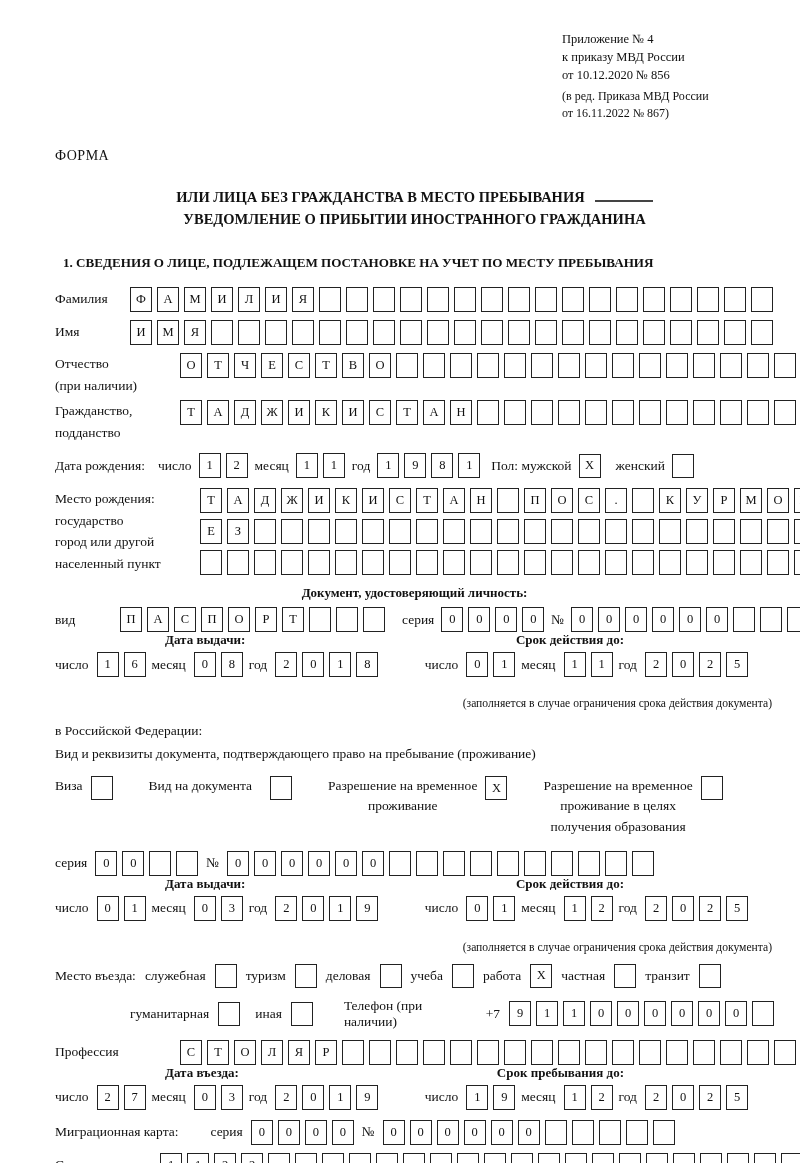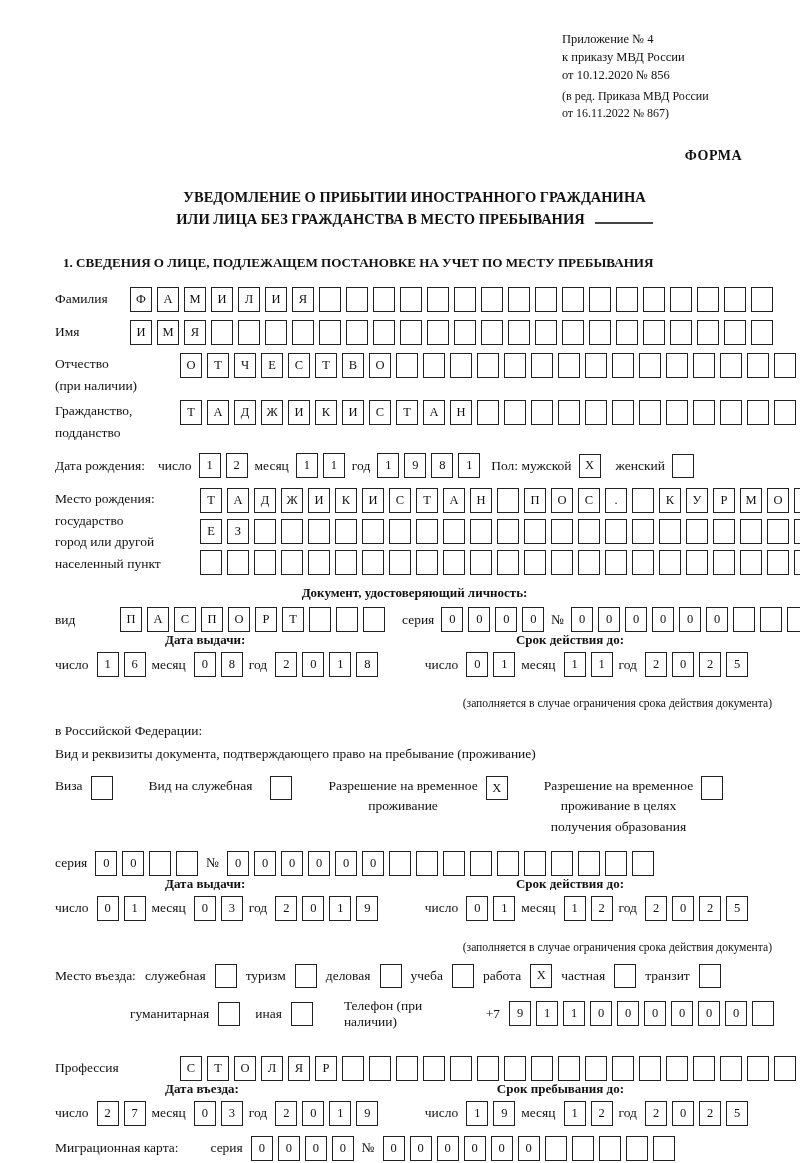--- a/index.html
+++ b/index.html
@@ -6,21 +6,21 @@
   html,body { margin:0; padding:0; background:#fff; }
   body {
     width:800px; min-height:1163px; color:#111;
     font-family:"Liberation Serif","DejaVu Serif",serif;
   }
   .page { padding:30px 26px 24px 55px; }
 
   
   .hdr { width:200px; margin-left:auto; margin-right:12px; font-size:12.5px; line-height:1.45; }
   .hdr-sub { font-size:12px; line-height:1.4; margin-top:4px; }
-  .forma { text-align:right; font-weight:bold; font-size:14px; margin:26px 32px 0 0; letter-spacing:0.5px; }
+  .forma { text-align:left; font-weight:normal; font-size:14px; margin:26px 32px 0 0; letter-spacing:0.5px; }
 
   
   .title { text-align:center; font-weight:bold; font-size:14.5px; line-height:1.55; margin-top:22px; }
   .blank-line { display:inline-block; width:58px; border-bottom:2px solid #444; height:12px; margin-left:10px; }
   .section-h { font-weight:bold; font-size:13.1px; margin-top:24px; margin-left:8px; }
 
   
   .row { display:flex; align-items:center; margin-top:8px; }
   .lbl { font-size:13.5px; flex:0 0 auto; }
   .lbl-col { flex:0 0 auto; font-size:13.5px; line-height:1.6; }
@@ -65,22 +65,22 @@
     <div>к приказу МВД России</div>
     <div>от 10.12.2020 № 856</div>
     <div class="hdr-sub">
       <div>(в ред. Приказа МВД России</div>
       <div>от 16.11.2022 № 867)</div>
     </div>
   </div>
   <div class="forma">ФОРМА</div>
 
   <div class="title">
+    <div><span>ИЛИ ЛИЦА БЕЗ ГРАЖДАНСТВА В МЕСТО ПРЕБЫВАНИЯ</span><span class="blank-line"></span></div>
     <div>УВЕДОМЛЕНИЕ О ПРИБЫТИИ ИНОСТРАННОГО ГРАЖДАНИНА</div>
-    <div><span>ИЛИ ЛИЦА БЕЗ ГРАЖДАНСТВА В МЕСТО ПРЕБЫВАНИЯ</span><span class="blank-line"></span></div>
   </div>
 
   <div class="section-h">1. СВЕДЕНИЯ О ЛИЦЕ, ПОДЛЕЖАЩЕМ ПОСТАНОВКЕ НА УЧЕТ ПО МЕСТУ ПРЕБЫВАНИЯ</div>
 
   <div class="row" style="margin-top:16px;">
     <span class="lbl w75">Фамилия</span>
     <span class="cells">
         <span class="cell">Ф</span>
         <span class="cell">А</span>
         <span class="cell">М</span>
@@ -404,21 +404,21 @@
     <div>Вид и реквизиты документа, подтверждающего право на пребывание (проживание)</div>
   </div>
   <div class="opt-row" style="gap:36px;">
     <span class="opt">
       <span class="txt">Виза</span>
       <span class="cells checkbox">
           <span class="cell"></span>
         </span>
     </span>
     <span class="opt">
-      <span class="txt">Вид на служебная</span>
+      <span class="txt">Вид на документа</span>
       <span class="cells checkbox" style="margin-left:10px;">
           <span class="cell"></span>
         </span>
     </span>
     <span class="opt">
       <span class="txt">
         <div>Разрешение на временное</div>
         <div>проживание</div>
       </span>
       <span class="cells checkbox">
@@ -561,21 +561,21 @@
         <span class="cell">0</span>
         <span class="cell">0</span>
         <span class="cell">0</span>
         <span class="cell">0</span>
         <span class="cell">0</span>
         <span class="cell">0</span>
         <span class="cell"></span>
       </span>
   </div>
 
-  <div class="row" style="margin-top:26px;">
+  <div class="row" style="margin-top:10px;">
     <span class="lbl w125">Профессия</span>
     <span class="cells">
         <span class="cell">С</span>
         <span class="cell">Т</span>
         <span class="cell">О</span>
         <span class="cell">Л</span>
         <span class="cell">Я</span>
         <span class="cell">Р</span>
         <span class="cell"></span>
         <span class="cell"></span>

